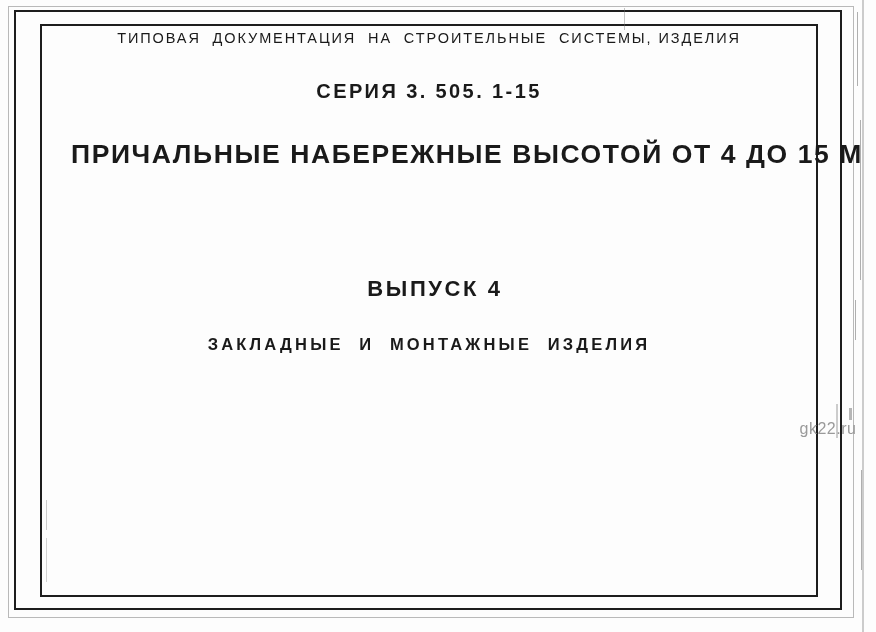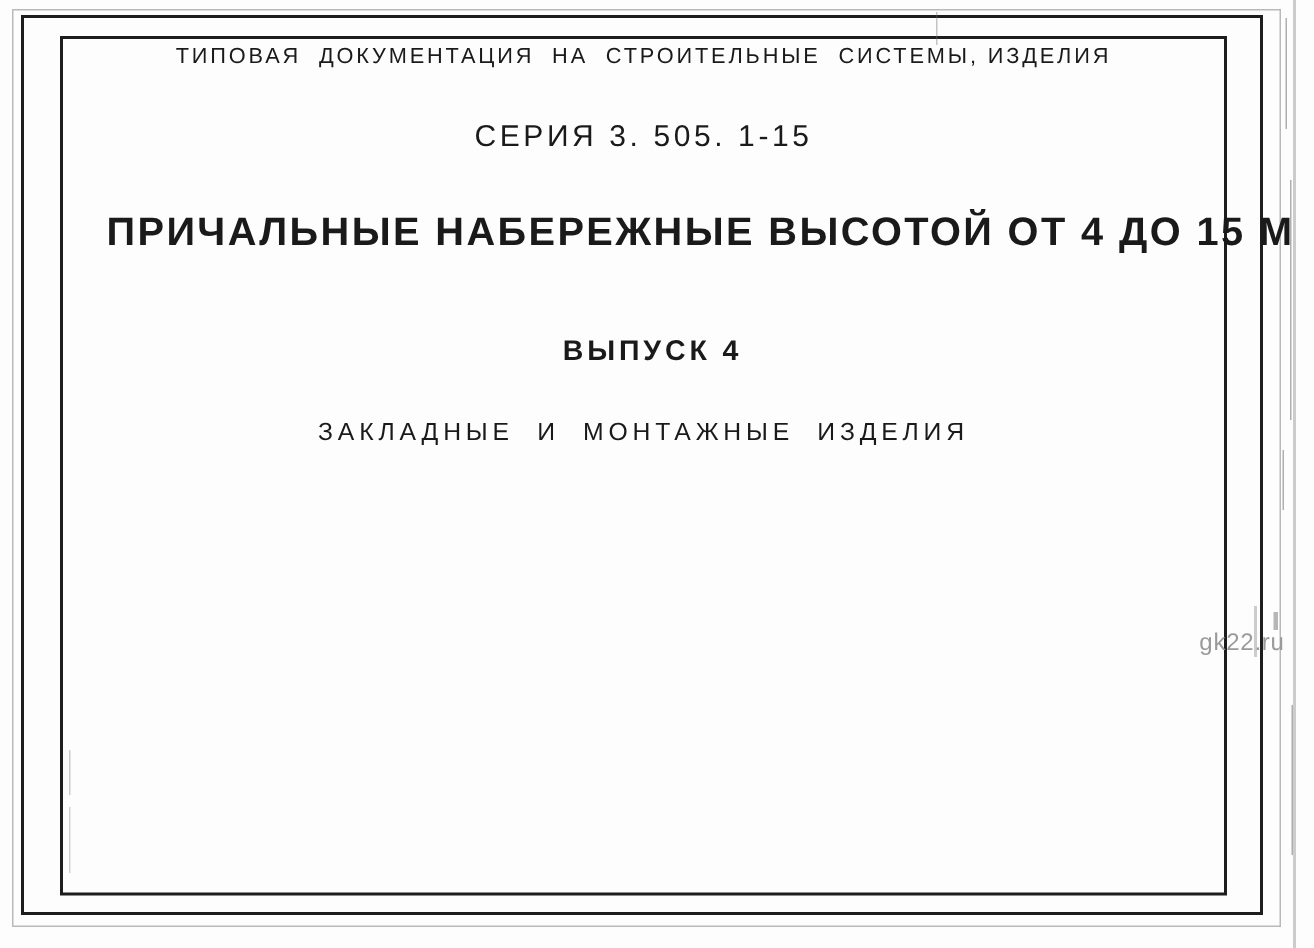--- a/index.html
+++ b/index.html
@@ -93,42 +93,43 @@
     letter-spacing: 1.9px;
     margin-top: 8px;
   }
   .kicker-2 {
     font-size: 14.5px;
     letter-spacing: 1.9px;
     margin-top: 7px;
   }
   .series {
     font-size: 20px;
-    font-weight: normal;
+    font-weight: bold;
     letter-spacing: 2.4px;
     margin-top: 34px;
   }
   .main-title {
     font-size: 26.5px;
     font-weight: bold;
     letter-spacing: 1.6px;
     margin-top: 36px;
     padding-left: 31px;
   }
   .issue {
-    font-size: 19px;
+    font-size: 22px;
     font-weight: bold;
     letter-spacing: 2.6px;
-    margin-top: 54px;
+    margin-top: 106px;
     padding-left: 12px;
   }
   .issue-subtitle {
     font-size: 16.5px;
     letter-spacing: 3.2px;
     margin-top: 33px;
+    font-weight: bold;
   }
 
   
   .watermark {
     position: absolute;
     left: 828px;
     top: 420px;
     font-size: 16px;
     color: #9a9a9a;
     letter-spacing: .5px;

